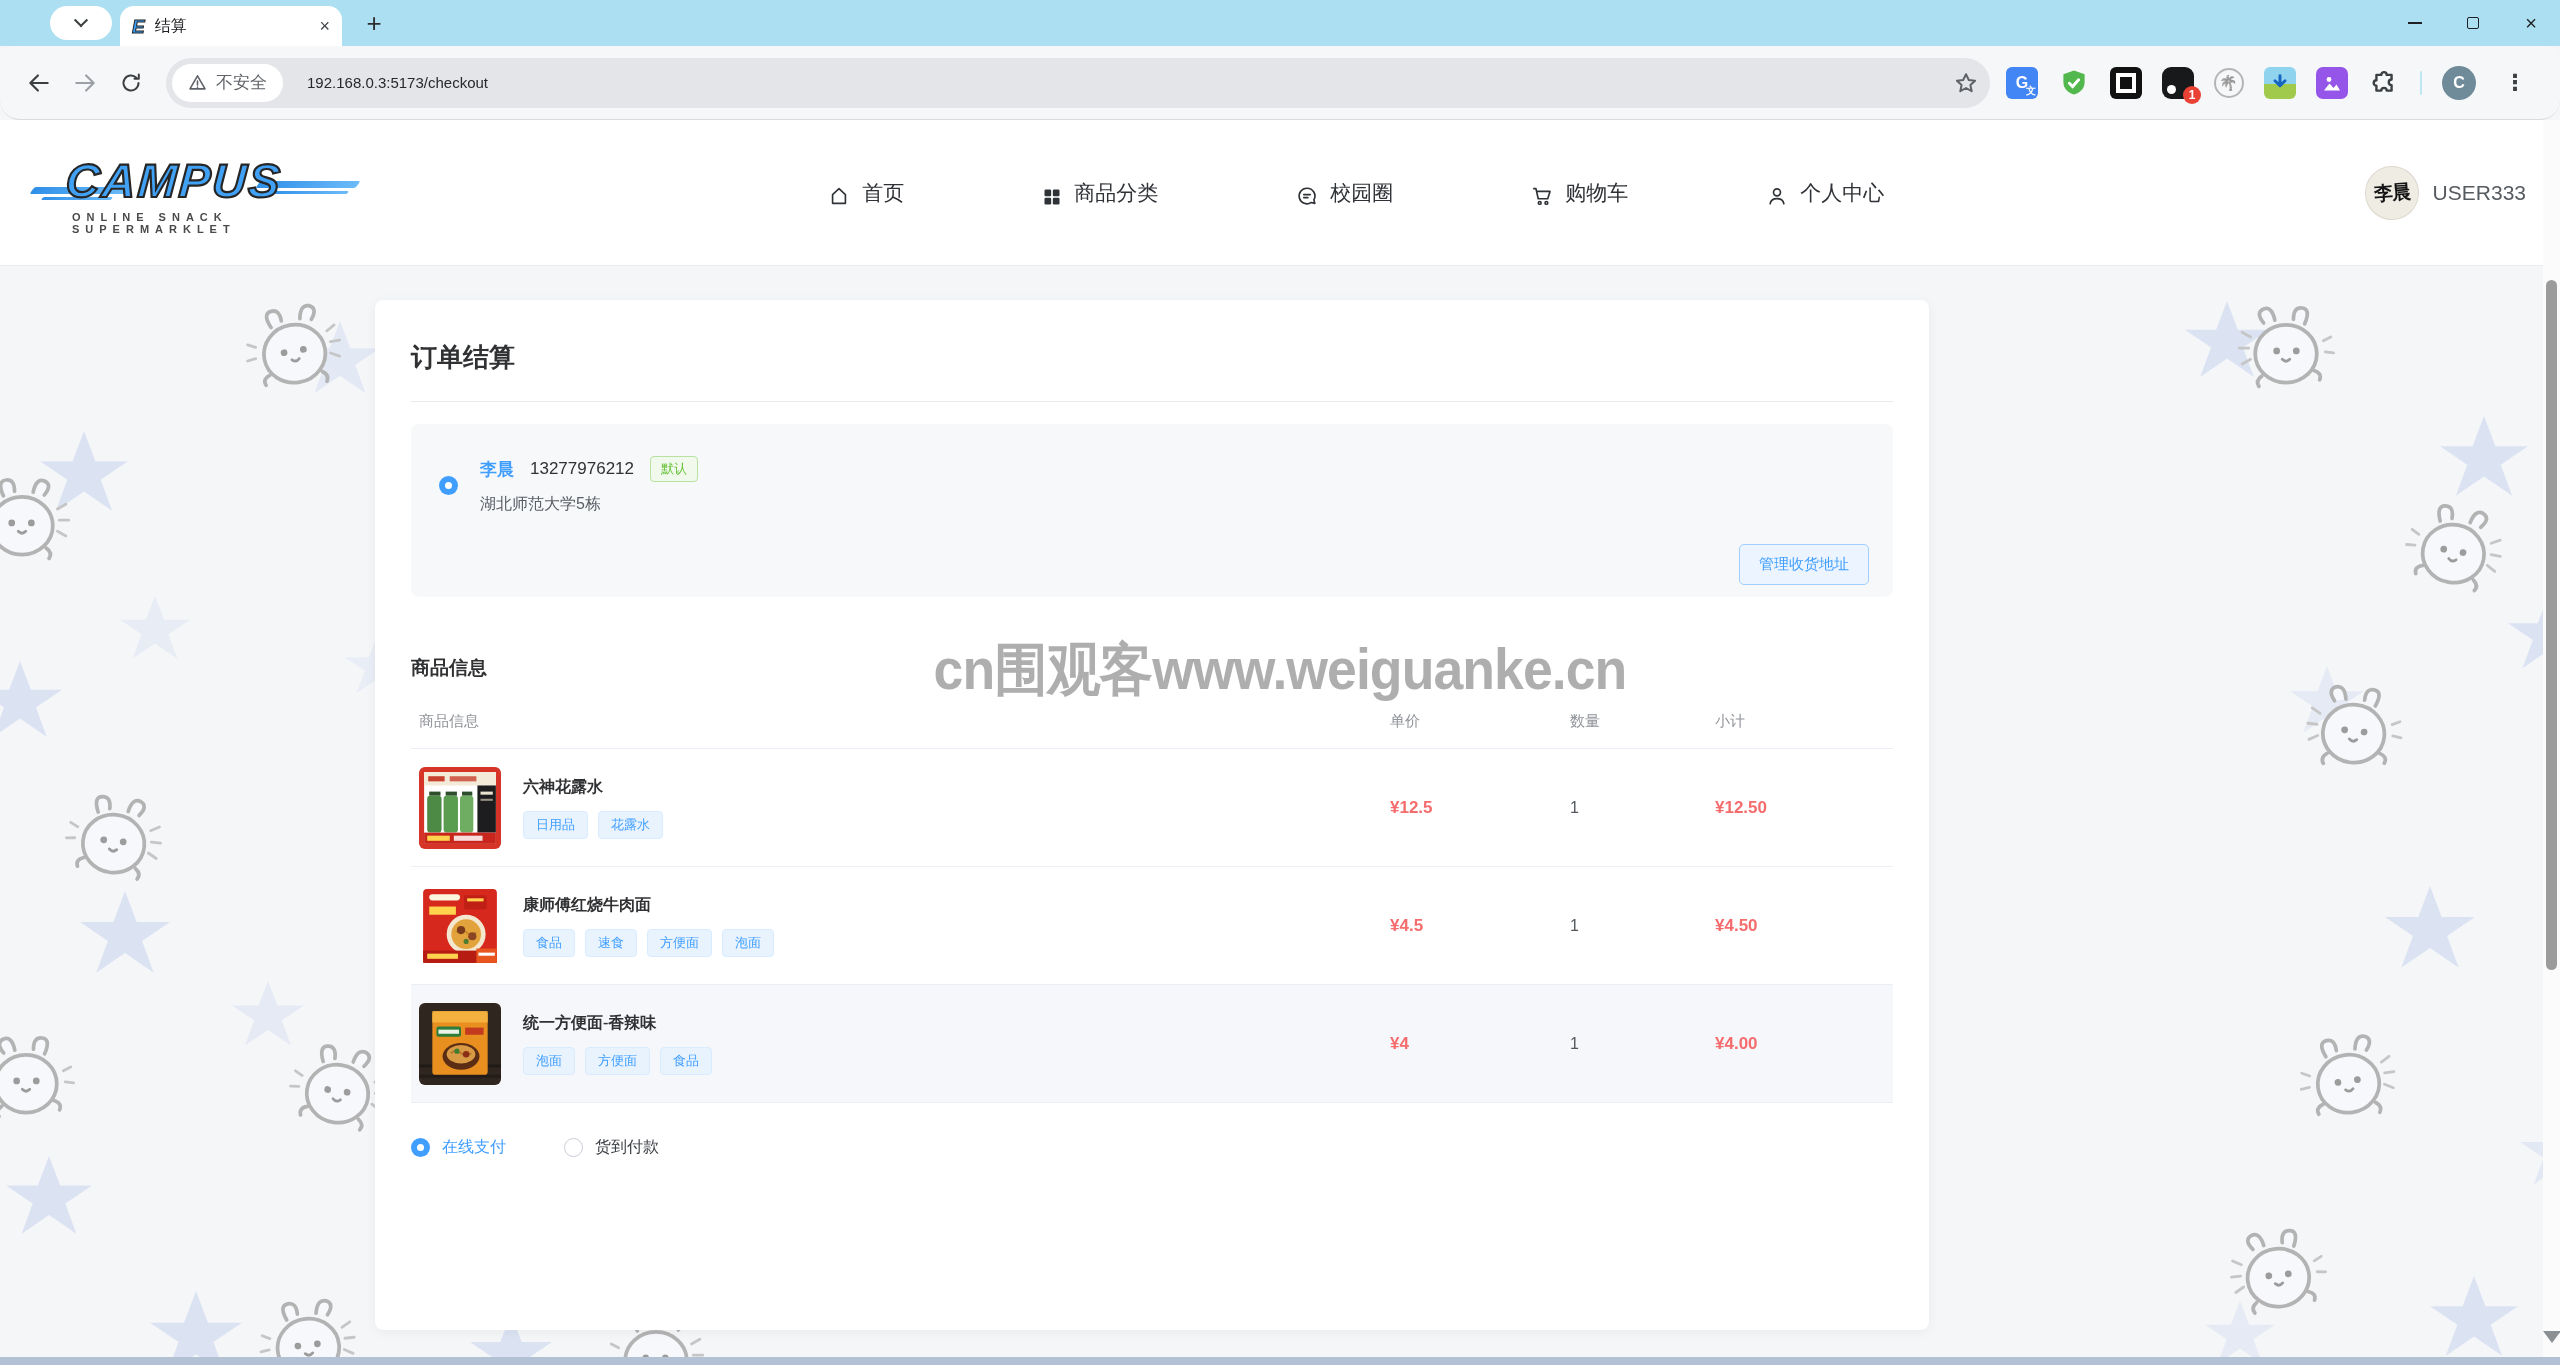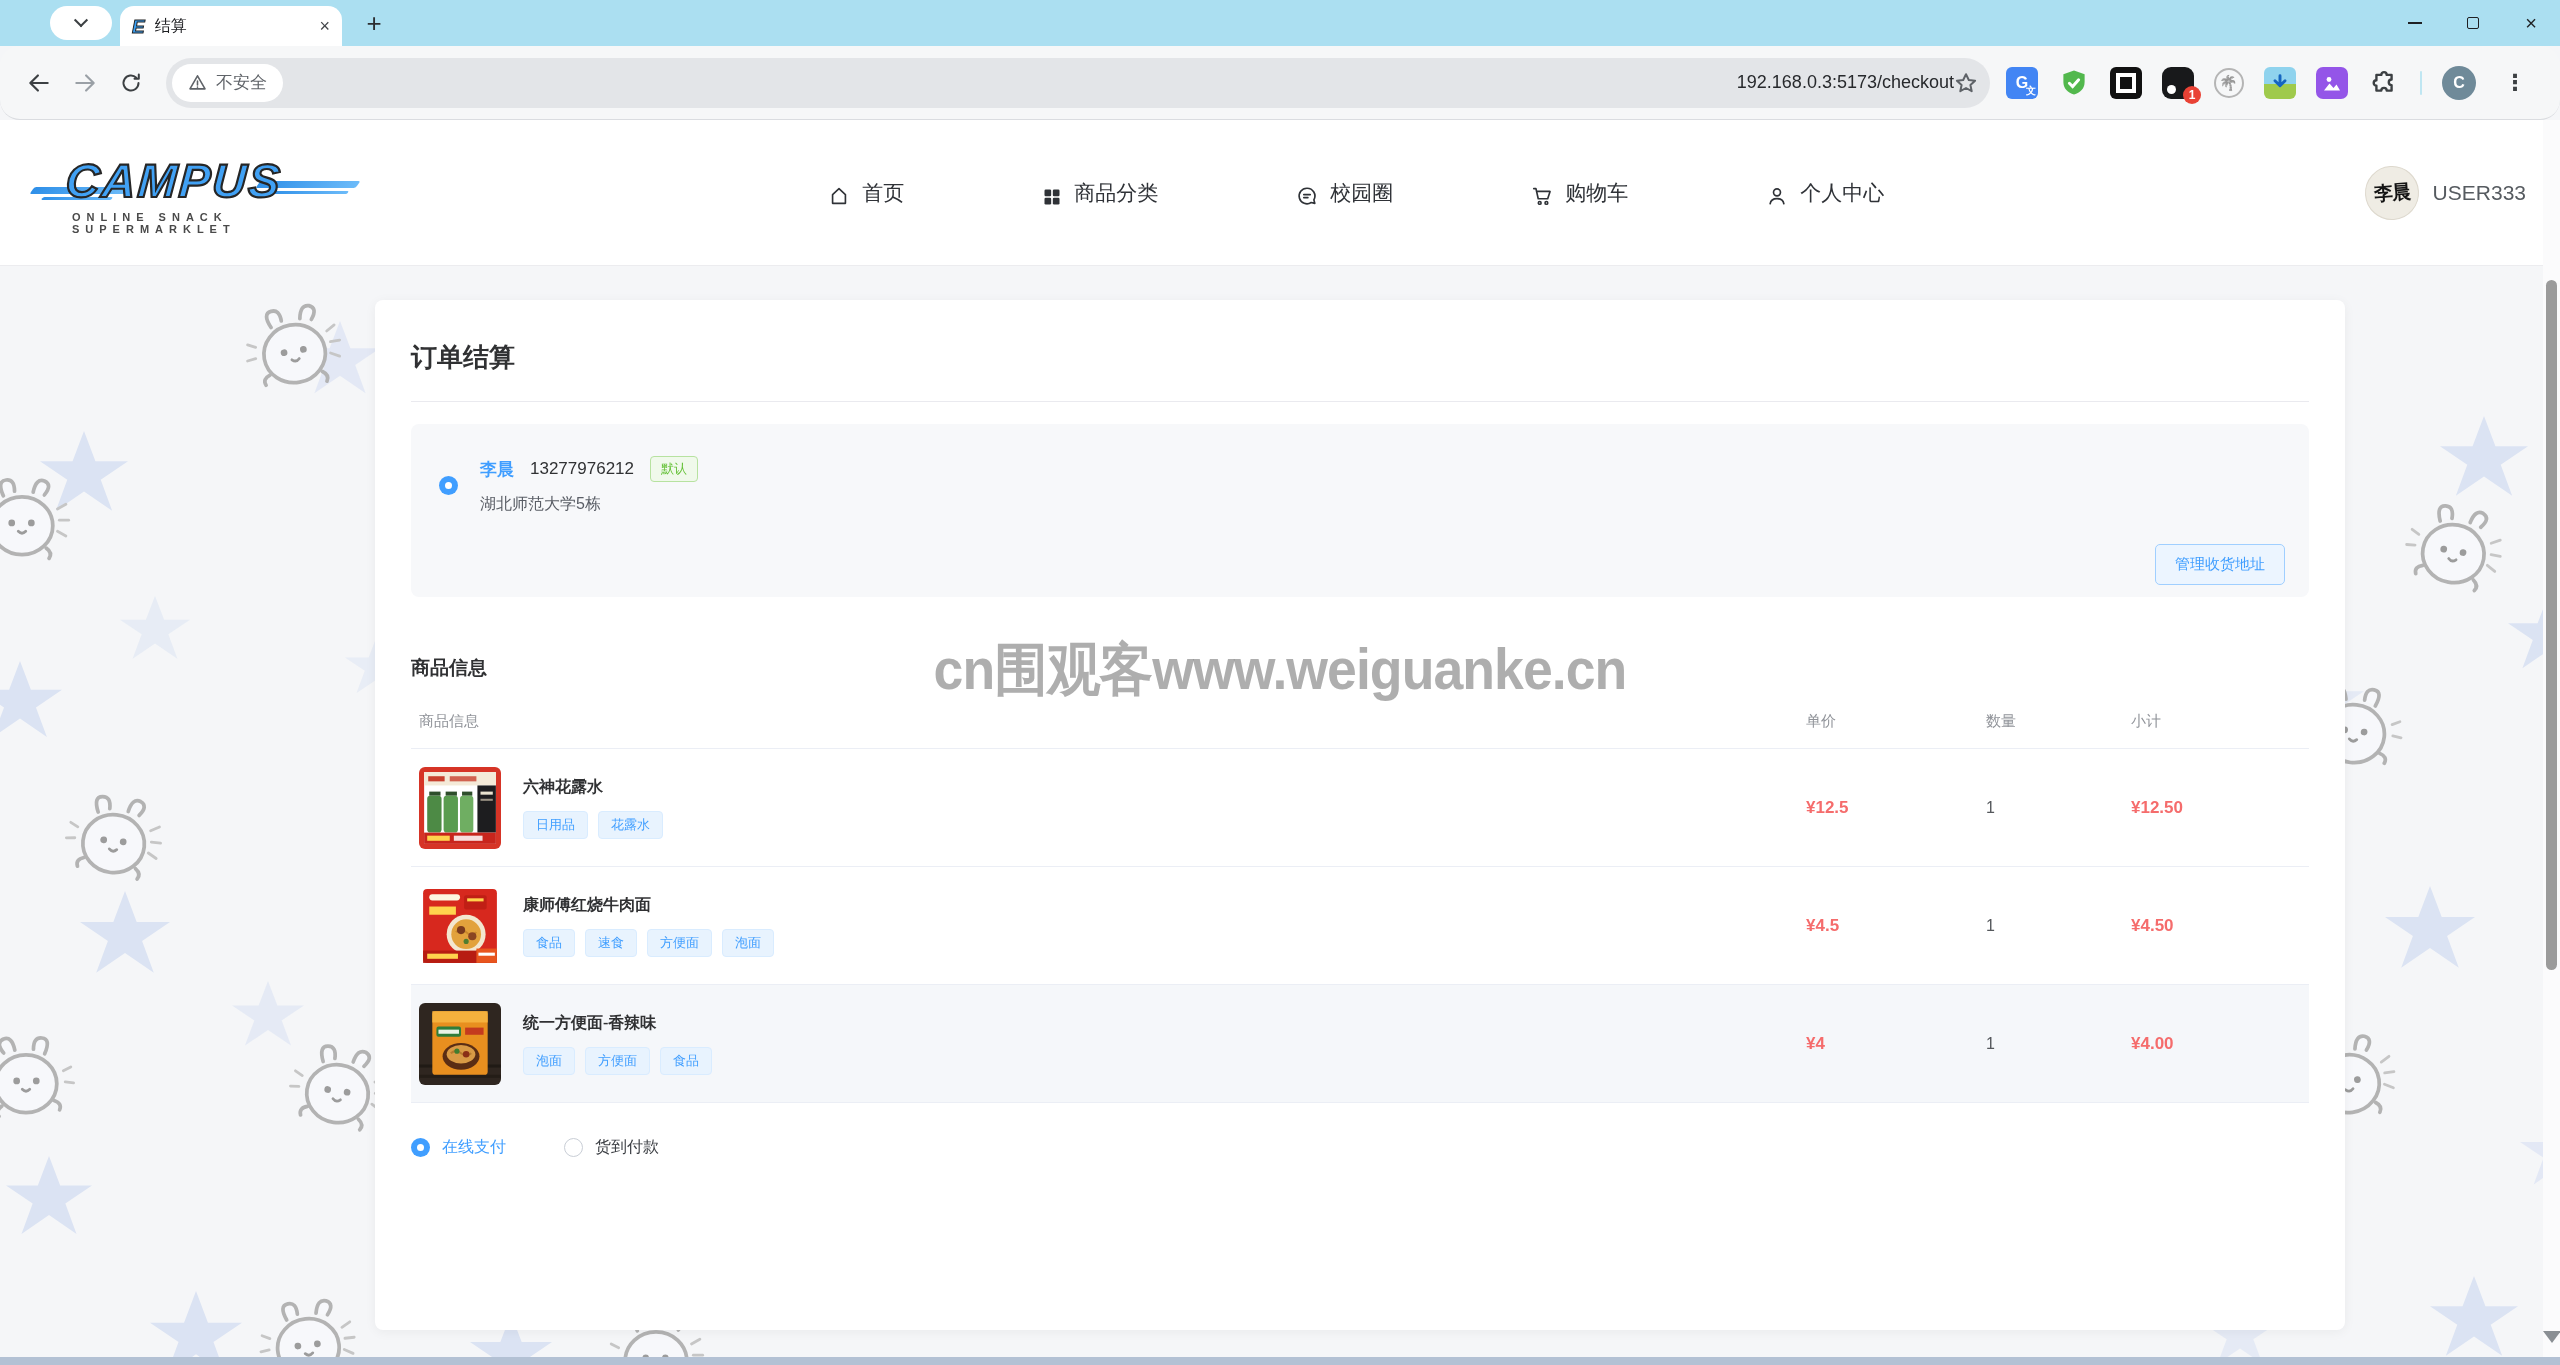--- a/index.html
+++ b/index.html
@@ -17,21 +17,21 @@
   .newtab { margin-left:14px; font-size:26px; color:#2c2e31; width:36px; height:36px; display:flex; align-items:center; justify-content:center; }
   .wincontrols { position:absolute; right:0; top:0; height:46px; display:flex; }
   .winbtn { width:58px; height:46px; display:flex; align-items:center; justify-content:center; color:#1f2023; font-size:20px; }
   .minbar { width:14px; height:2px; background:#1f2023; }
   .maxbox { width:12px; height:12px; border:1.6px solid #1f2023; border-radius:2px; }
 
   .toolbar { position:absolute; top:46px; left:0; right:0; height:74px; background:#f6f7f8; border-bottom:1px solid #dadce0; display:flex; align-items:center; padding:0 16px;border-radius:20px; }
   .navbtn { width:46px; height:46px; display:flex; align-items:center; justify-content:center; }
   .omnibox { flex:1; height:50px; background:#e3e5e8; border-radius:25px; margin:0 12px; display:flex; align-items:center; padding:0 12px 0 6px; }
   .secchip { background:#fff; height:38px; border-radius:19px; display:flex; align-items:center; gap:9px; padding:0 16px; color:#5f6368; font-size:17px; }
-  .url { margin-left:0; font-size:18px; color:#27292c; flex:1;text-align:right; }
+  .url { margin-left:24px; font-size:15px; color:#27292c; flex:1; }
   .extrow { display:flex; align-items:center; gap:20px; margin:0 10px 0 4px; }
   .extic { width:32px; height:32px; display:flex; align-items:center; justify-content:center; position:relative; }
   .ic-translate { background:#4285f4; border-radius:6px; color:#fff; font-weight:bold; font-size:16px; }
   .ic-translate .zh { position:absolute; right:2px; bottom:1px; font-size:10px; }
   .ic-frame { background:#111; border-radius:6px; }
   .ic-frame .in1 { width:20px; height:20px; background:#fff; display:flex; align-items:center; justify-content:center; }
   .ic-frame .in2 { width:12px; height:12px; background:#111; }
   .ic-blob { background:#18191b; border-radius:9px; }
   .ic-blob::before { content:""; position:absolute; left:5px; bottom:5px; width:9px; height:9px; background:#fff; border-radius:50%; }
   .badge { position:absolute; right:-7px; bottom:-5px; background:#e94235; color:#fff; font-size:12px; font-weight:bold; min-width:18px; height:18px; border-radius:9px; display:flex; align-items:center; justify-content:center; padding:0 4px; }
@@ -57,21 +57,21 @@
   .userbox { display:flex; align-items:center; gap:14px; margin-right:34px; flex-shrink:0; }
   .avatar { width:54px; height:54px; border-radius:50%; background:#efece4; border:1px solid #ddd8cd; color:#141414; font-weight:bold; font-size:19px; display:flex; align-items:center; justify-content:center; transform:rotate(-4deg); letter-spacing:-1px; }
   .username { font-size:21px; color:#565b60; }
 
   
   .page { position:absolute; top:266px; left:0; right:0; bottom:8px; background:#f5f6f8; overflow:hidden; }
   .star { position:absolute; background:#dbe3f3; clip-path:polygon(50% 0%,63% 36%,100% 36%,69% 58%,82% 95%,50% 72%,18% 95%,31% 58%,0% 36%,37% 36%); }
   .doodle { position:absolute; width:112px; height:112px; }
 
   
-  .card { position:absolute; left:375px; top:34px; width:1970px; height:1030px; background:#fff; border-radius:8px; box-shadow:0 2px 12px rgba(0,0,0,.05); padding:40px 36px; z-index:3; }
+  .card { position:absolute; left:375px; top:34px; width:1554px; height:1030px; background:#fff; border-radius:8px; box-shadow:0 2px 12px rgba(0,0,0,.05); padding:40px 36px; z-index:3; }
   .pagetitle { font-size:26px; font-weight:bold; color:#303133; padding-bottom:26px; border-bottom:1px solid #eaeaef; }
   .sectitle { font-size:19px; font-weight:bold; color:#303133; }
   .sec-addr { margin-top:40px; }
   .addrbox { position:relative; margin-top:22px; background:#f7f8fa; border-radius:8px; height:173px; padding:32px 28px; }
   .addr-row { display:flex; align-items:center; gap:22px; }
   .radio { width:19px; height:19px; border-radius:50%; position:relative; flex-shrink:0; }
   .radio.on { background:#409eff; }
   .radio.on::after { content:""; position:absolute; left:50%; top:50%; width:7px; height:7px; margin:-3.5px 0 0 -3.5px; background:#fff; border-radius:50%; }
   .radio.off { background:#fff; border:1.5px solid #c9ced6; }
   .addr-line1 { display:flex; align-items:center; gap:16px; }

